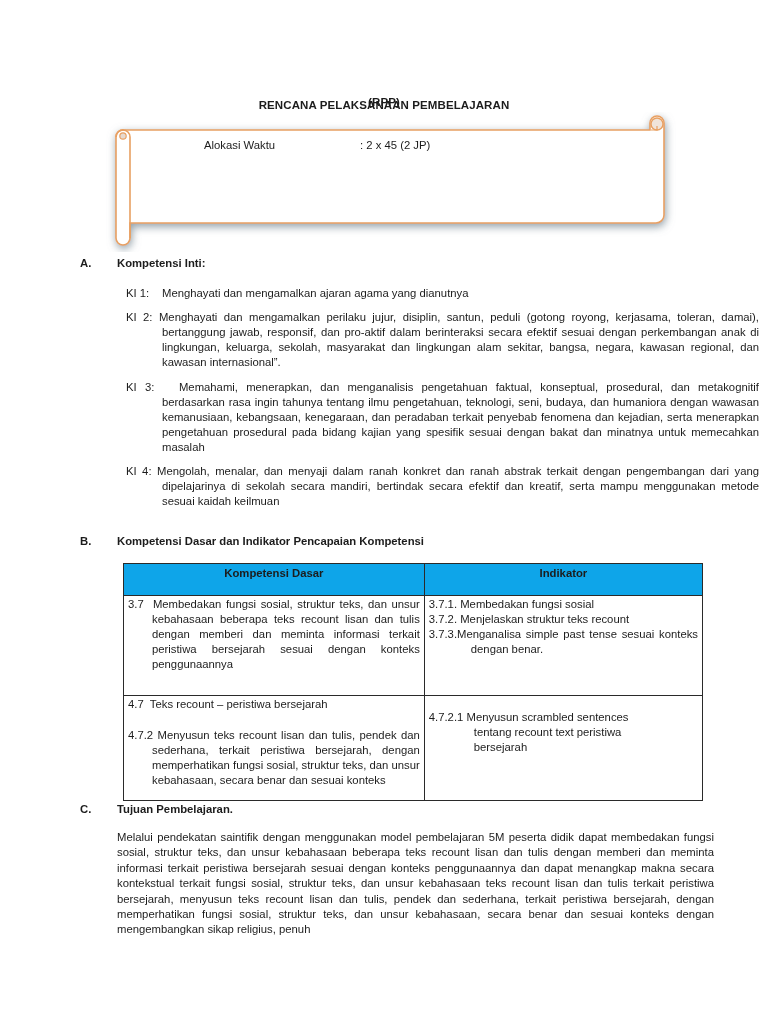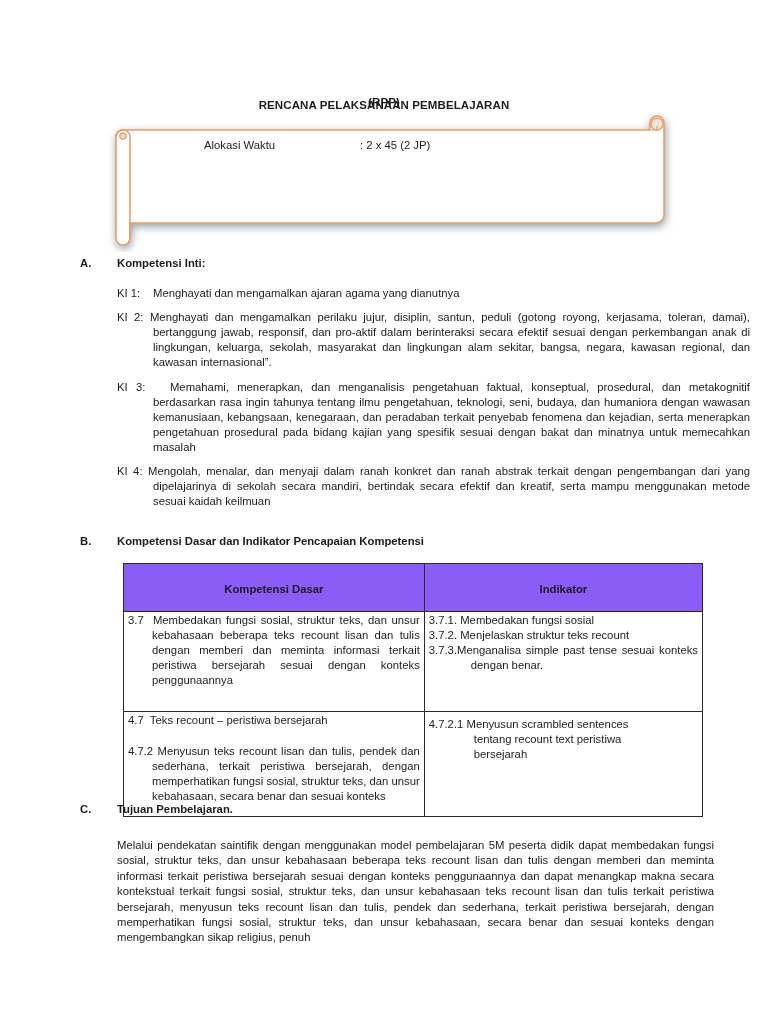--- a/index.html
+++ b/index.html
@@ -56,21 +56,21 @@
     
     .sec-head {
       position: absolute;
       left: 80px;
       font-weight: bold;
       display: flex;
     }
     .sec-head .letter { width: 37px; }
     .ki {
       position: absolute;
-      left: 117px;
+      left: 126px;
       width: 597px;
       text-align: justify;
     }
     .ki .ki-line {
       display: flex;
     }
     .ki .ki-key {
       flex: 0 0 auto;
       white-space: nowrap;
     }
@@ -93,42 +93,41 @@
       border-collapse: collapse;
       font-size: 11.3px;
       line-height: 15px;
     }
     .kd-table th, .kd-table td {
       border: 1px solid #2a2a2a;
       vertical-align: top;
       padding: 0 4px;
     }
     .kd-table th {
-      background: #8b5cf6;
+      background: #0ea5e9;
       height: 29px;
       font-weight: bold;
       text-align: center;
-      padding-top: 18px;
+      padding-top: 2px;
       vertical-align: top;
     }
     .kd-table .c1 { width: 293px; }
     .kd-table .c2 { width: 270px; }
     .row1 td { height: 98px; padding-top: 1px; }
     .row2 td { height: 104px; }
     .cell-hang { padding-left: 24px; text-indent: -24px; text-align: justify; }
     .cell-hang-ind { padding-left: 42px; text-indent: -42px; text-align: justify; }
     .cell-hang-ind2 { padding-left: 45px; text-indent: -45px; text-align: left; }
 
     .para {
       position: absolute;
       left: 117px;
       width: 597px;
       text-align: justify;
       line-height: 15.4px;
-      margin-top: 8px;
     }
   </style>
 </head>
 <body>
 
 <div class="title t1">RENCANA PELAKSANAAN PEMBELAJARAN</div>
 <div class="title t2">(RPP)</div>
 
 <div class="scroll">
   <svg width="590" height="140" viewBox="0 0 590 140">
@@ -204,21 +203,21 @@
         <div>3.7.2. Menjelaskan struktur teks recount</div>
         <div class="cell-hang-ind">3.7.3.Menganalisa simple past tense sesuai konteks dengan benar.</div>
       </td>
     </tr>
     <tr class="row2">
       <td>
         <div class="cell-hang" style="padding-top:1px;"><span>4.7</span>&nbsp; <span>Teks recount – peristiwa bersejarah</span></div>
         <div class="cell-hang" style="margin-top:16px;"><span>4.7.2</span> <span>Menyusun teks recount lisan dan tulis, pendek dan sederhana, terkait peristiwa bersejarah, dengan memperhatikan fungsi sosial, struktur teks, dan unsur kebahasaan, secara benar dan sesuai konteks</span></div>
       </td>
       <td>
-        <div class="cell-hang-ind2" style="margin-top:5px; padding-right:50px;">4.7.2.1 Menyusun scrambled sentences tentang recount text peristiwa bersejarah</div>
+        <div class="cell-hang-ind2" style="margin-top:14px; padding-right:50px;">4.7.2.1 Menyusun scrambled sentences tentang recount text peristiwa bersejarah</div>
       </td>
     </tr>
   </tbody>
 </table>
 
 <div class="sec-head" style="top:802px;">
   <span class="letter">C.</span>
   <span>Tujuan Pembelajaran.</span>
 </div>
 

